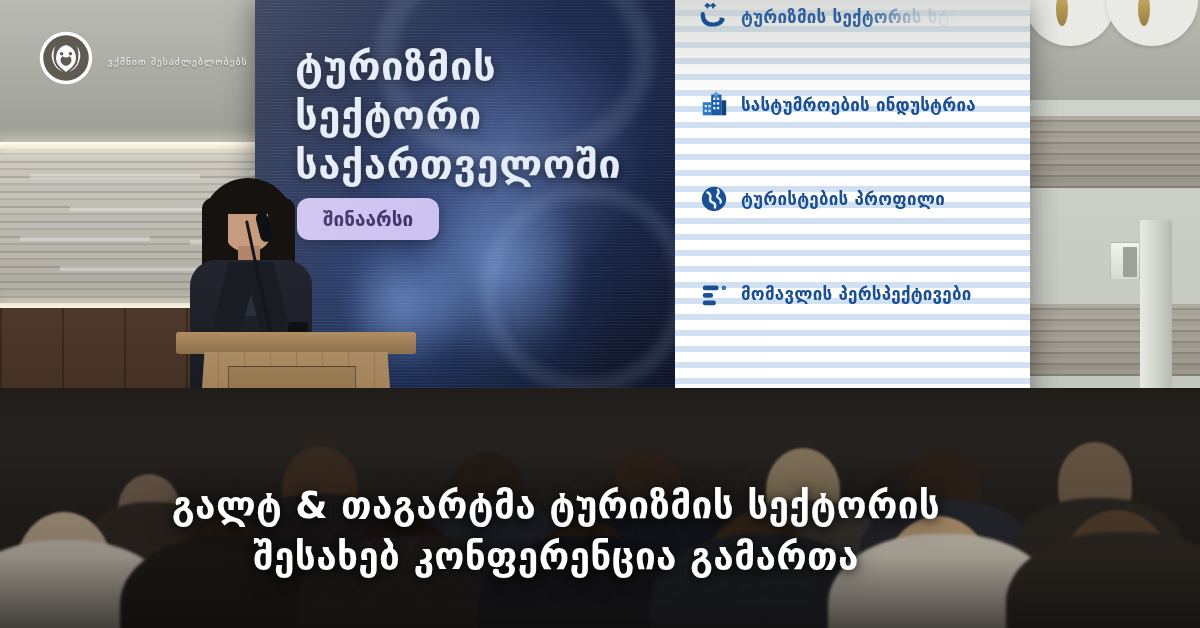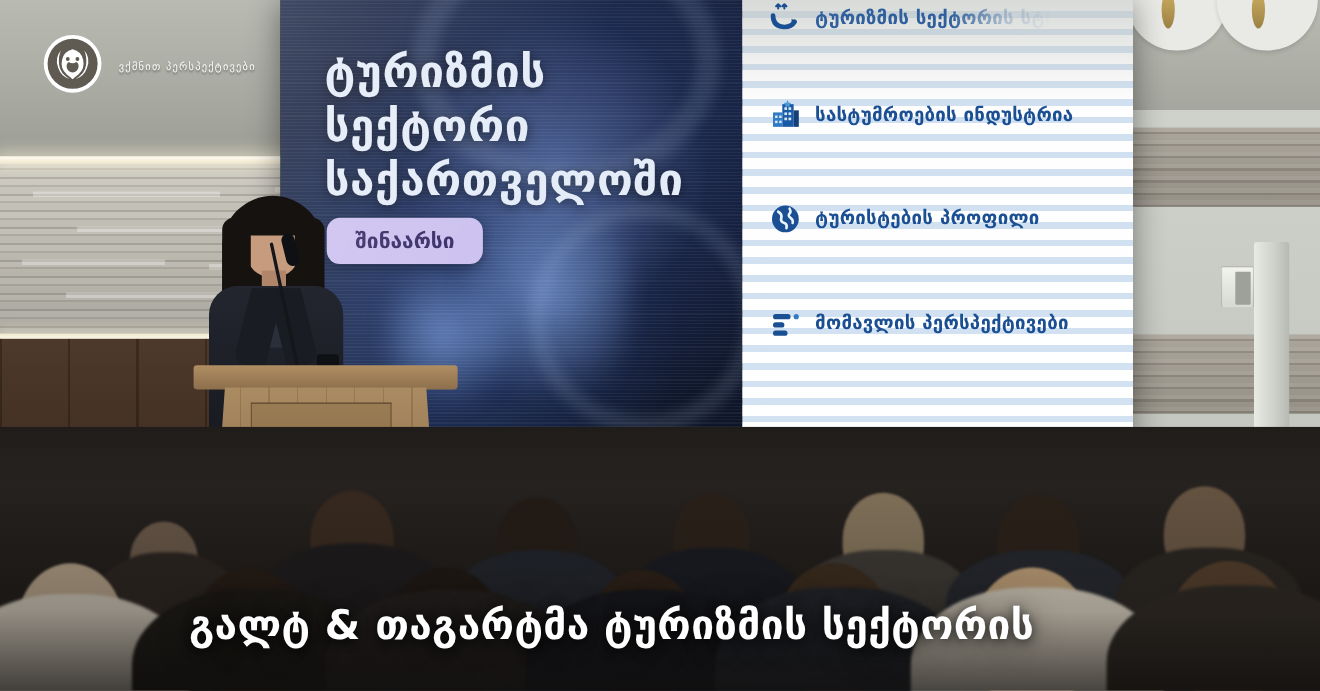--- a/index.html
+++ b/index.html
@@ -300,21 +300,21 @@
     text-shadow:0 1px 3px rgba(0,0,0,.45);
   }
   .logo .tagline {
     color:#ffffff; font-size:9.5px; letter-spacing:1.1px; margin-top:6px; opacity:.94;
     text-align:center;
     text-shadow:0 1px 2px rgba(0,0,0,.45);
   }
 
   
   .headline {
-    position:absolute; left:0; bottom:34px; width:1112px;
+    position:absolute; left:0; bottom:46px; width:1112px;
     text-align:center; padding:0 40px;
     color:#ffffff;
     font-size:37px; line-height:1.38; font-weight:700;
     letter-spacing:.3px;
     text-shadow:0 2px 10px rgba(0,0,0,.75), 0 0 28px rgba(0,0,0,.55);
   }
   .headline .l2 { display:block; }
 </style>
 </head>
 <body>
@@ -527,21 +527,22 @@
         <circle cx="32" cy="32" r="26" fill="#5f5a52"></circle>
         <path d="M20 18 q-7 8 -3 18 q3 9 12 12 q-10 -6 -11 -15 q-1 -9 2 -15z" fill="#ffffff"></path>
         <path d="M44 18 q7 8 3 18 q-3 9 -12 12 q10 -6 11 -15 q1 -9 -2 -15z" fill="#ffffff"></path>
         <path d="M32 17 q-9 2 -11 11 q-2 9 5 15 q4 3 6 5 q2 -2 6 -5 q7 -6 5 -15 q-2 -9 -11 -11z" fill="#ffffff"></path>
         <path d="M28 30 q-3 2 -2 6 q1 4 6 5 q5 -1 6 -5 q1 -4 -2 -6 q-4 3 -8 0z" fill="#5f5a52"></path>
         <circle cx="27" cy="27" r="2" fill="#5f5a52"></circle>
         <circle cx="37" cy="27" r="2" fill="#5f5a52"></circle>
       </svg>
     </span>
     <span class="words">
-      <span class="tagline">ვქმნით პერსპექტივები</span>
+      <span class="tagline">ვქმნით შესაძლებლობებს</span>
     </span>
   </div>
 
   <div class="headline">
     <span class="l1">გალტ &amp; თაგარტმა ტურიზმის სექტორის</span>
+    <span class="l2">შესახებ კონფერენცია გამართა</span>
   </div>
 
 </div>
 
 </body></html>

